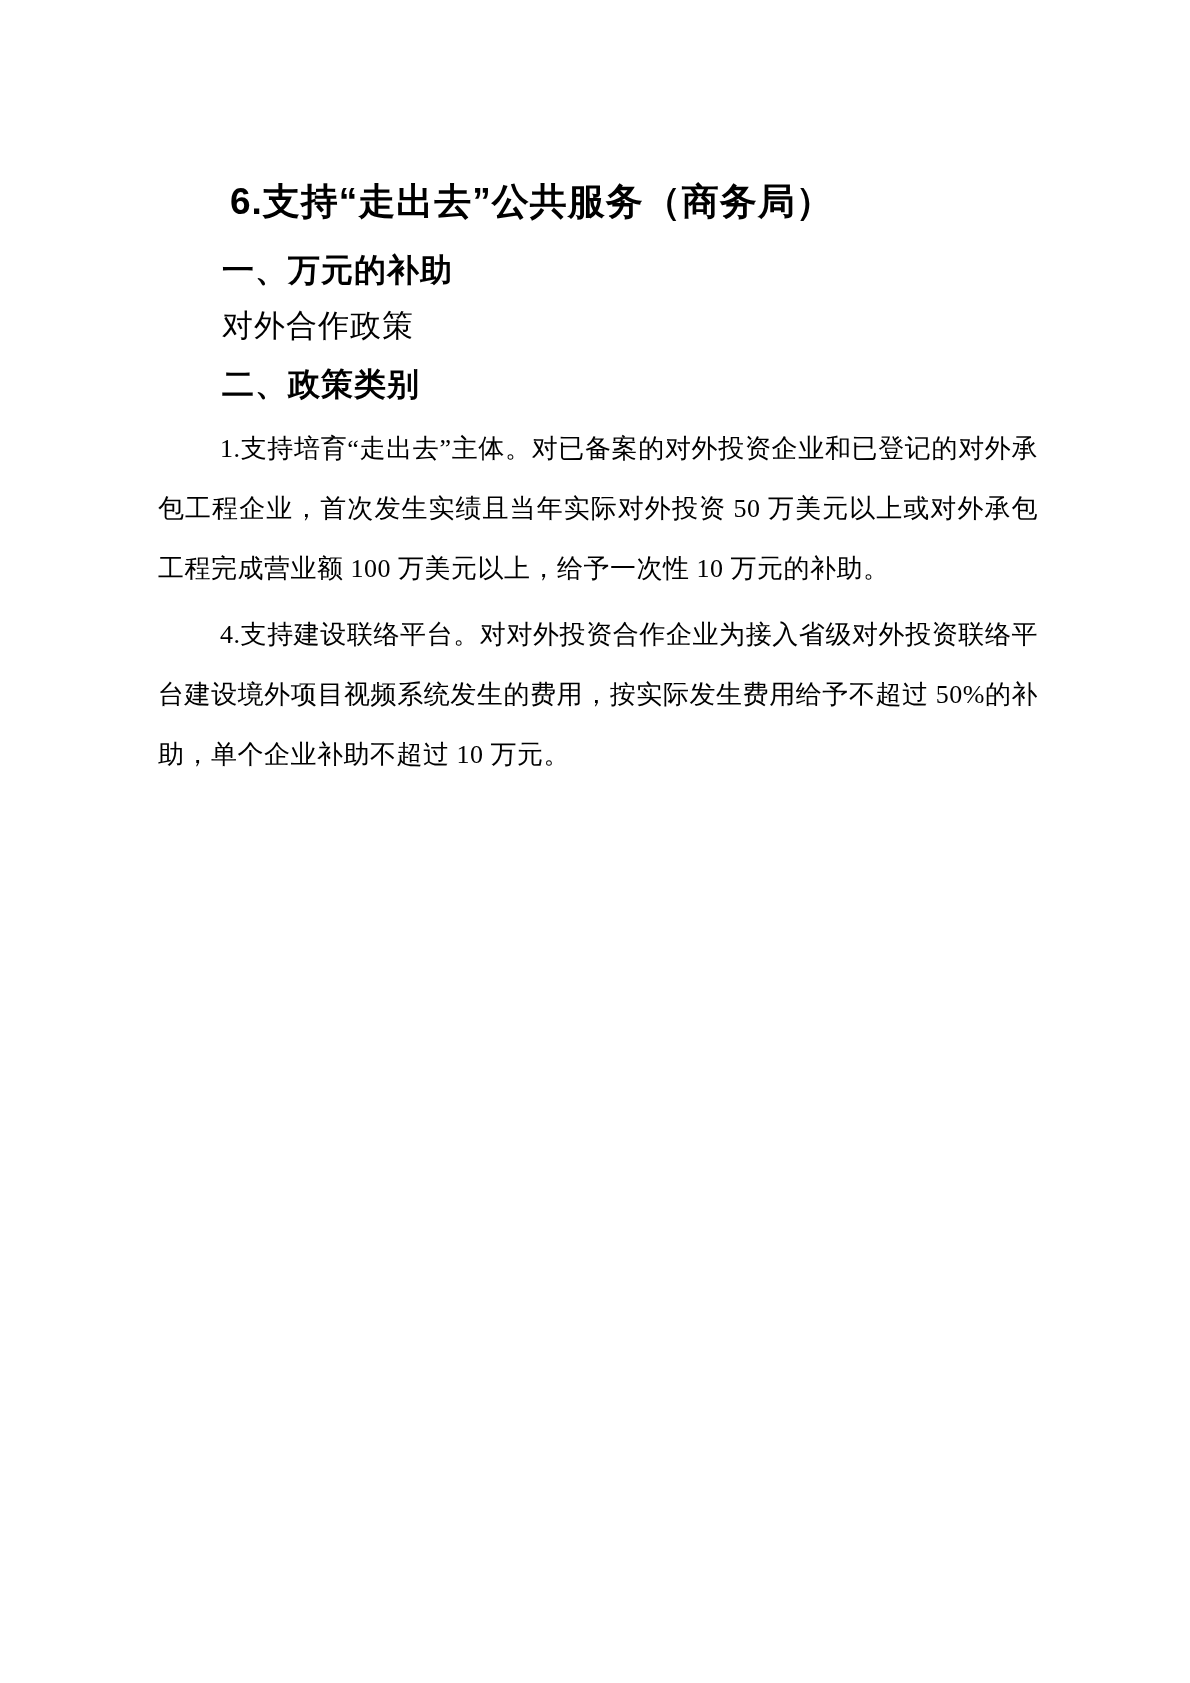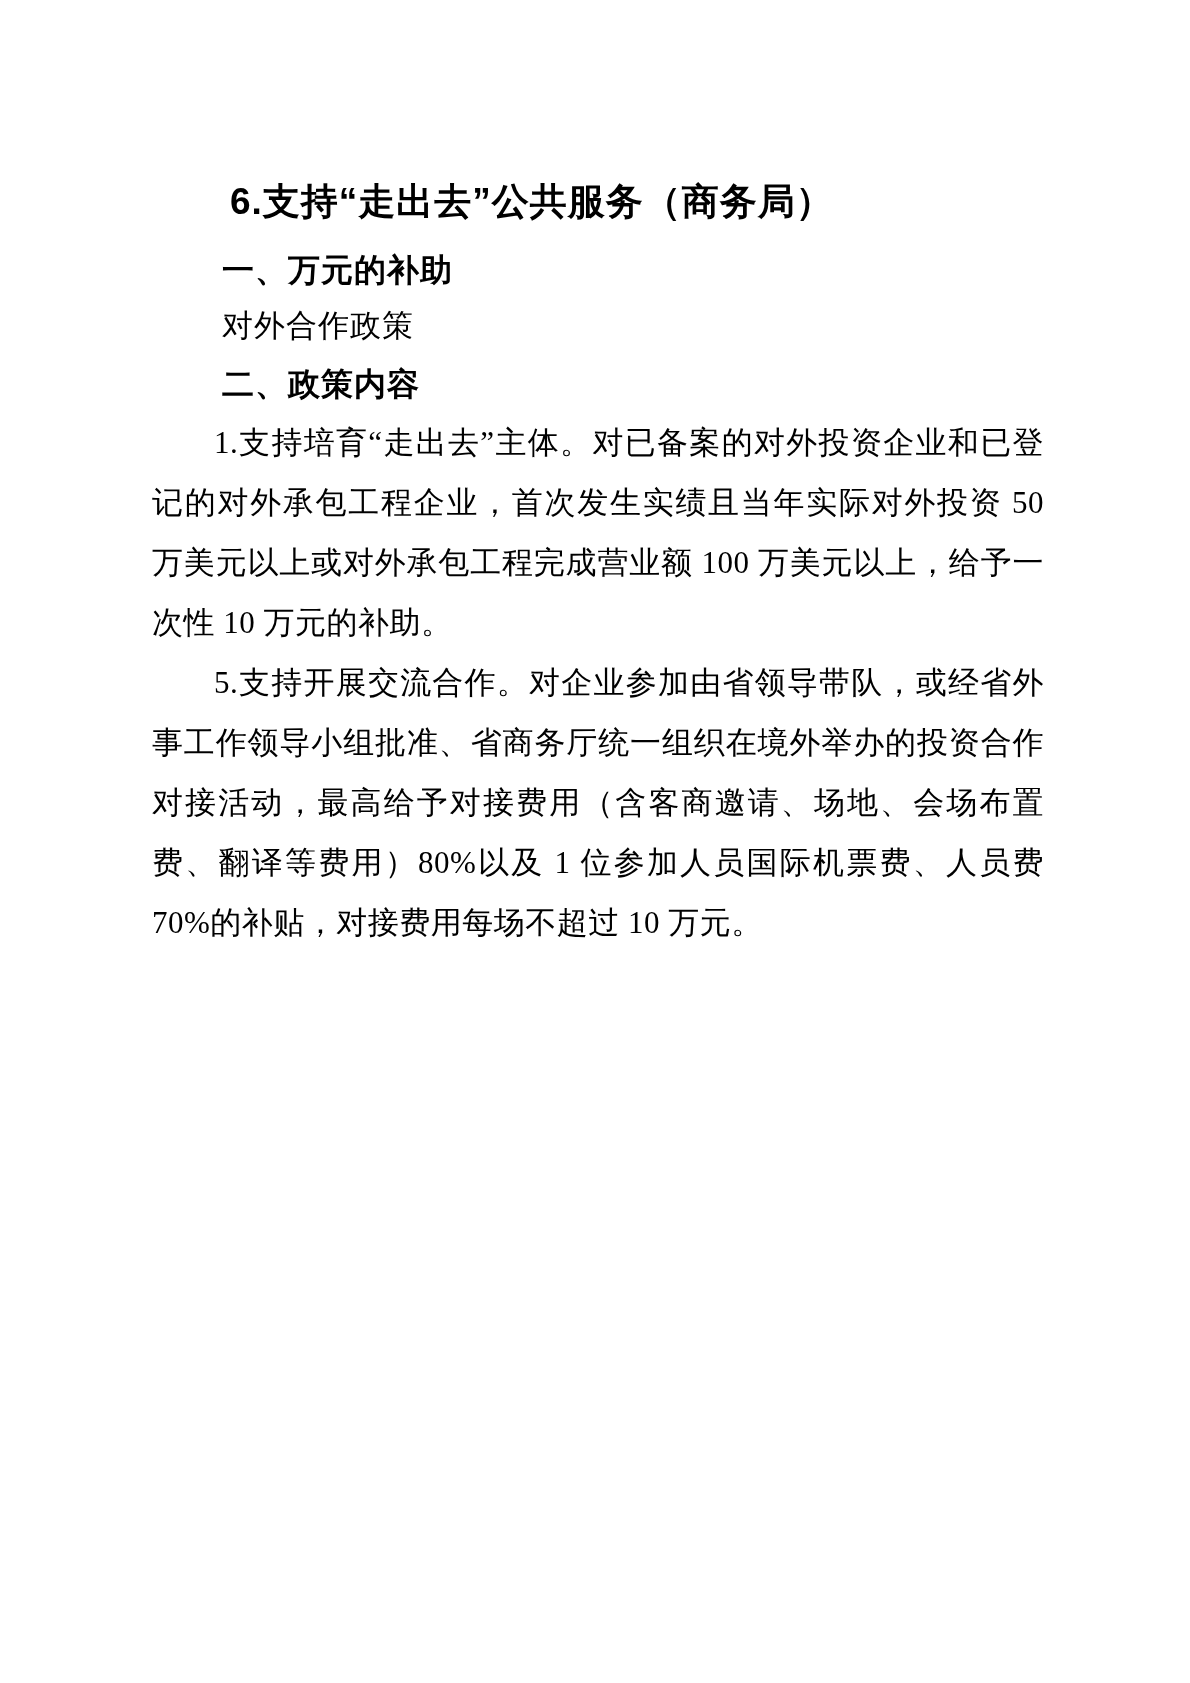--- a/index.html
+++ b/index.html
@@ -60,22 +60,22 @@
     text-indent: 70px;
     letter-spacing: 1px;
   }
   .body-block {
     position: absolute;
     top: 413px;
     left: 0;
     width: 892px;
   }
   .body-block p {
-    margin: 0;
-    font-size: 31px;
+    margin: 6px;
+    font-size: 26px;
     line-height: 60px;
     text-indent: 62px;
     text-align: justify;
     text-justify: inter-character;
     letter-spacing: 0.5px;
   }
   .footer {
     position: absolute;
     top: 1534px;
     right: 158px;
@@ -96,25 +96,25 @@
 
 <div class="page">
   <div class="content">
 
     <div class="doc-title">6.支持“走出去”公共服务（商务局）</div>
 
     <div class="section-heading heading-1">一、万元的补助</div>
 
     <div class="category-para">对外合作政策</div>
 
-    <div class="section-heading heading-2">二、政策内容</div>
+    <div class="section-heading heading-2">二、政策类别</div>
 
     <div class="body-block">
       <p>1.支持培育“走出去”主体。对已备案的对外投资企业和已登记的对外承包工程企业，首次发生实绩且当年实际对外投资 50 万美元以上或对外承包工程完成营业额 100 万美元以上，给予一次性 10 万元的补助。</p>
-      <p>5.支持开展交流合作。对企业参加由省领导带队，或经省外事工作领导小组批准、省商务厅统一组织在境外举办的投资合作对接活动，最高给予对接费用（含客商邀请、场地、会场布置费、翻译等费用）80%以及 1 位参加人员国际机票费、人员费 70%的补贴，对接费用每场不超过 10 万元。</p>
+      <p>4.支持建设联络平台。对对外投资合作企业为接入省级对外投资联络平台建设境外项目视频系统发生的费用，按实际发生费用给予不超过 50%的补助，单个企业补助不超过 10 万元。</p>
     </div>
   </div>
 
   <div class="footer">
     <span class="dash">—</span>
     <span class="num">186</span>
     <span class="dash">—</span>
   </div>
 </div>
 

